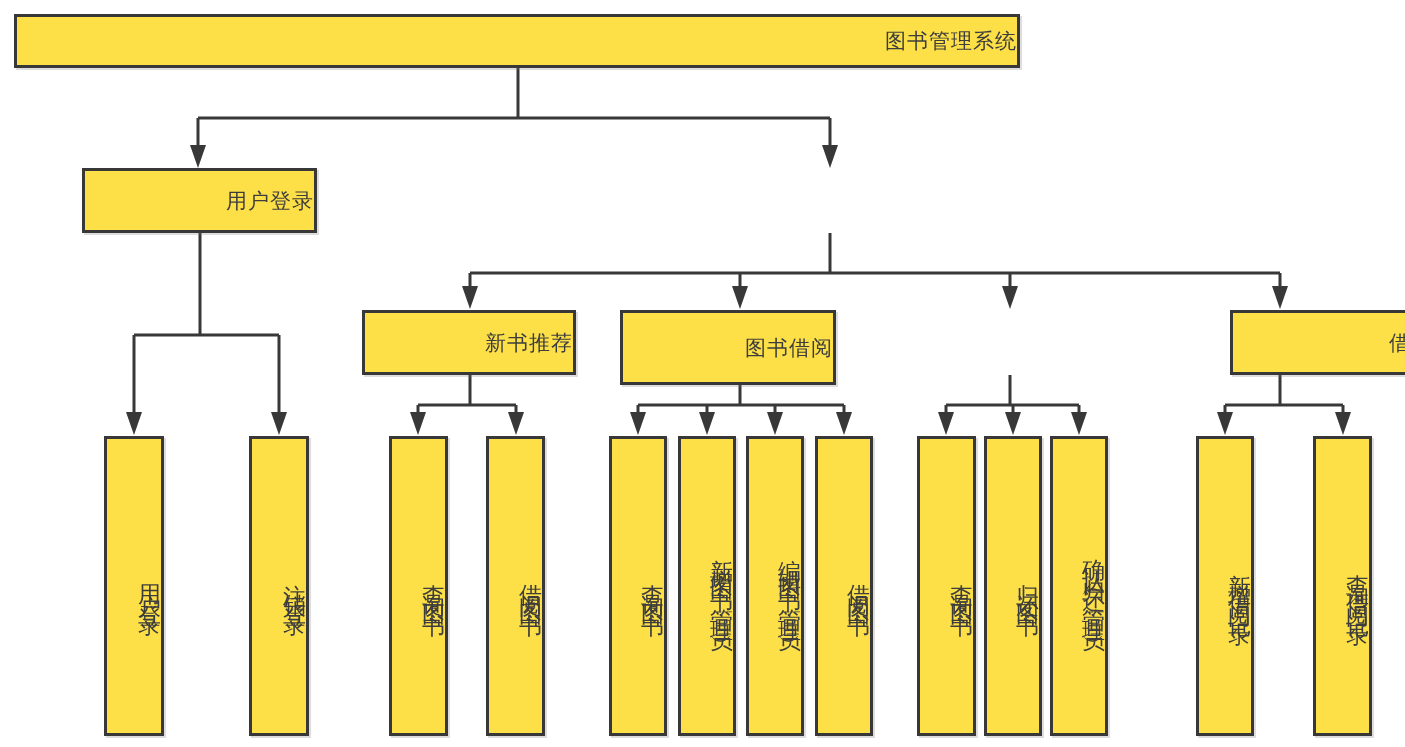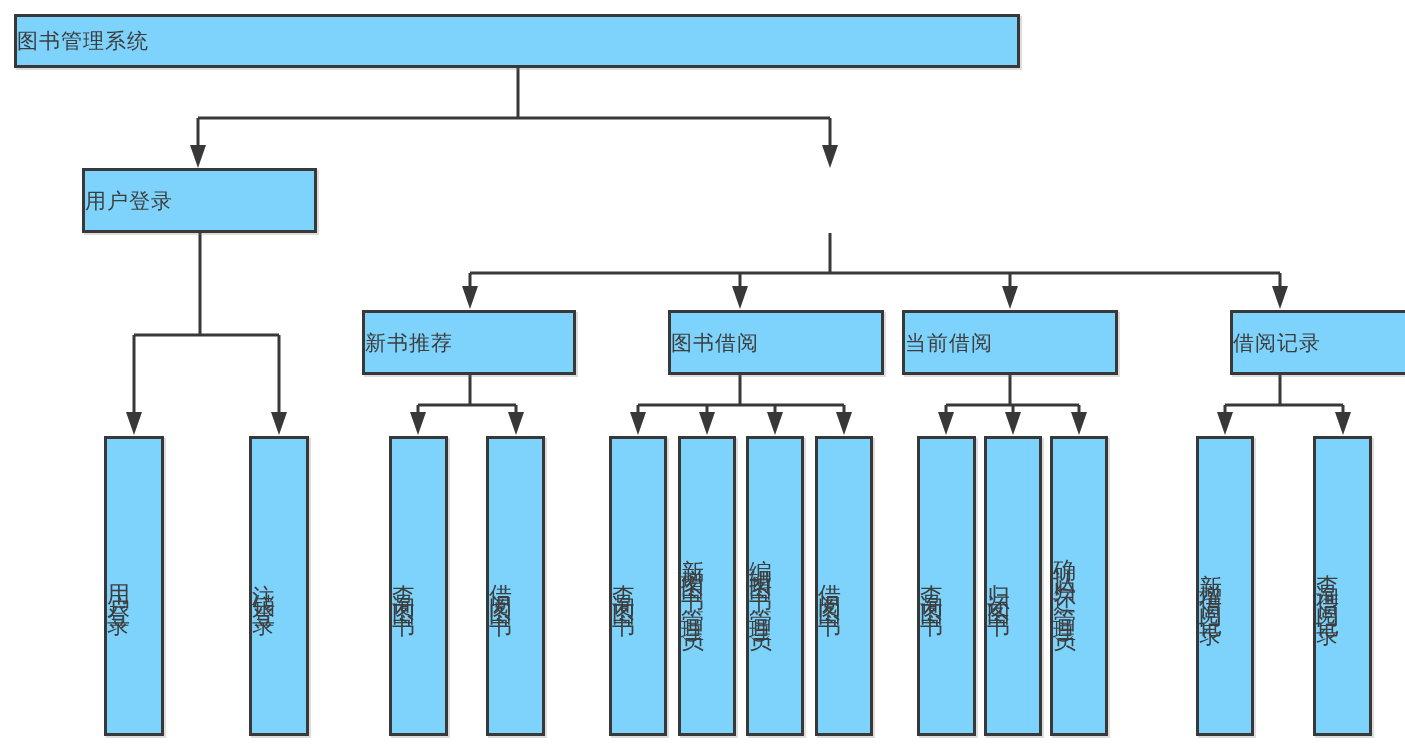--- a/index.html
+++ b/index.html
@@ -17,26 +17,26 @@
   }
   #connectors {
     position: absolute;
     left: 0; top: 0;
     width: 1405px;
     height: 747px;
   }
   .node {
     position: absolute;
     box-sizing: border-box;
-    background: #7dd3fc;
+    background: #fde047;
     border: 3px solid #383838;
     box-shadow: 2px 2px 0 rgba(120,120,120,0.25);
     display: flex;
     align-items: center;
-    justify-content: flex-start;
+    justify-content: flex-end;
     color: #3d3d3d;
     font-size: 21px;
     letter-spacing: 1px;
     text-align: center;
   }
   .node.v span {
     writing-mode: vertical-rl;
     font-size: 23px;
     letter-spacing: 10px;
     line-height: 1;
@@ -101,25 +101,22 @@
     <span>图书管理系统</span>
   </div>
 
   <div class="node" style="left:82px;top:168px;width:235px;height:65px">
     <span>用户登录</span>
   </div>
 
   <div class="node" style="left:362px;top:310px;width:214px;height:65px">
     <span>新书推荐</span>
   </div>
-  <div class="node" style="left:668px;top:310px;width:216px;height:65px">
+  <div class="node" style="left:620px;top:310px;width:216px;height:75px">
     <span>图书借阅</span>
-  </div>
-  <div class="node" style="left:902px;top:310px;width:216px;height:65px">
-    <span>当前借阅</span>
   </div>
   <div class="node" style="left:1230px;top:310px;width:250px;height:65px">
     <span>借阅记录</span>
   </div>
 
   <div class="node v" style="left:104px;top:436px;width:60px;height:300px">
     <span>用户登录</span>
   </div>
   <div class="node v" style="left:249px;top:436px;width:60px;height:300px">
     <span>注销登录</span>

